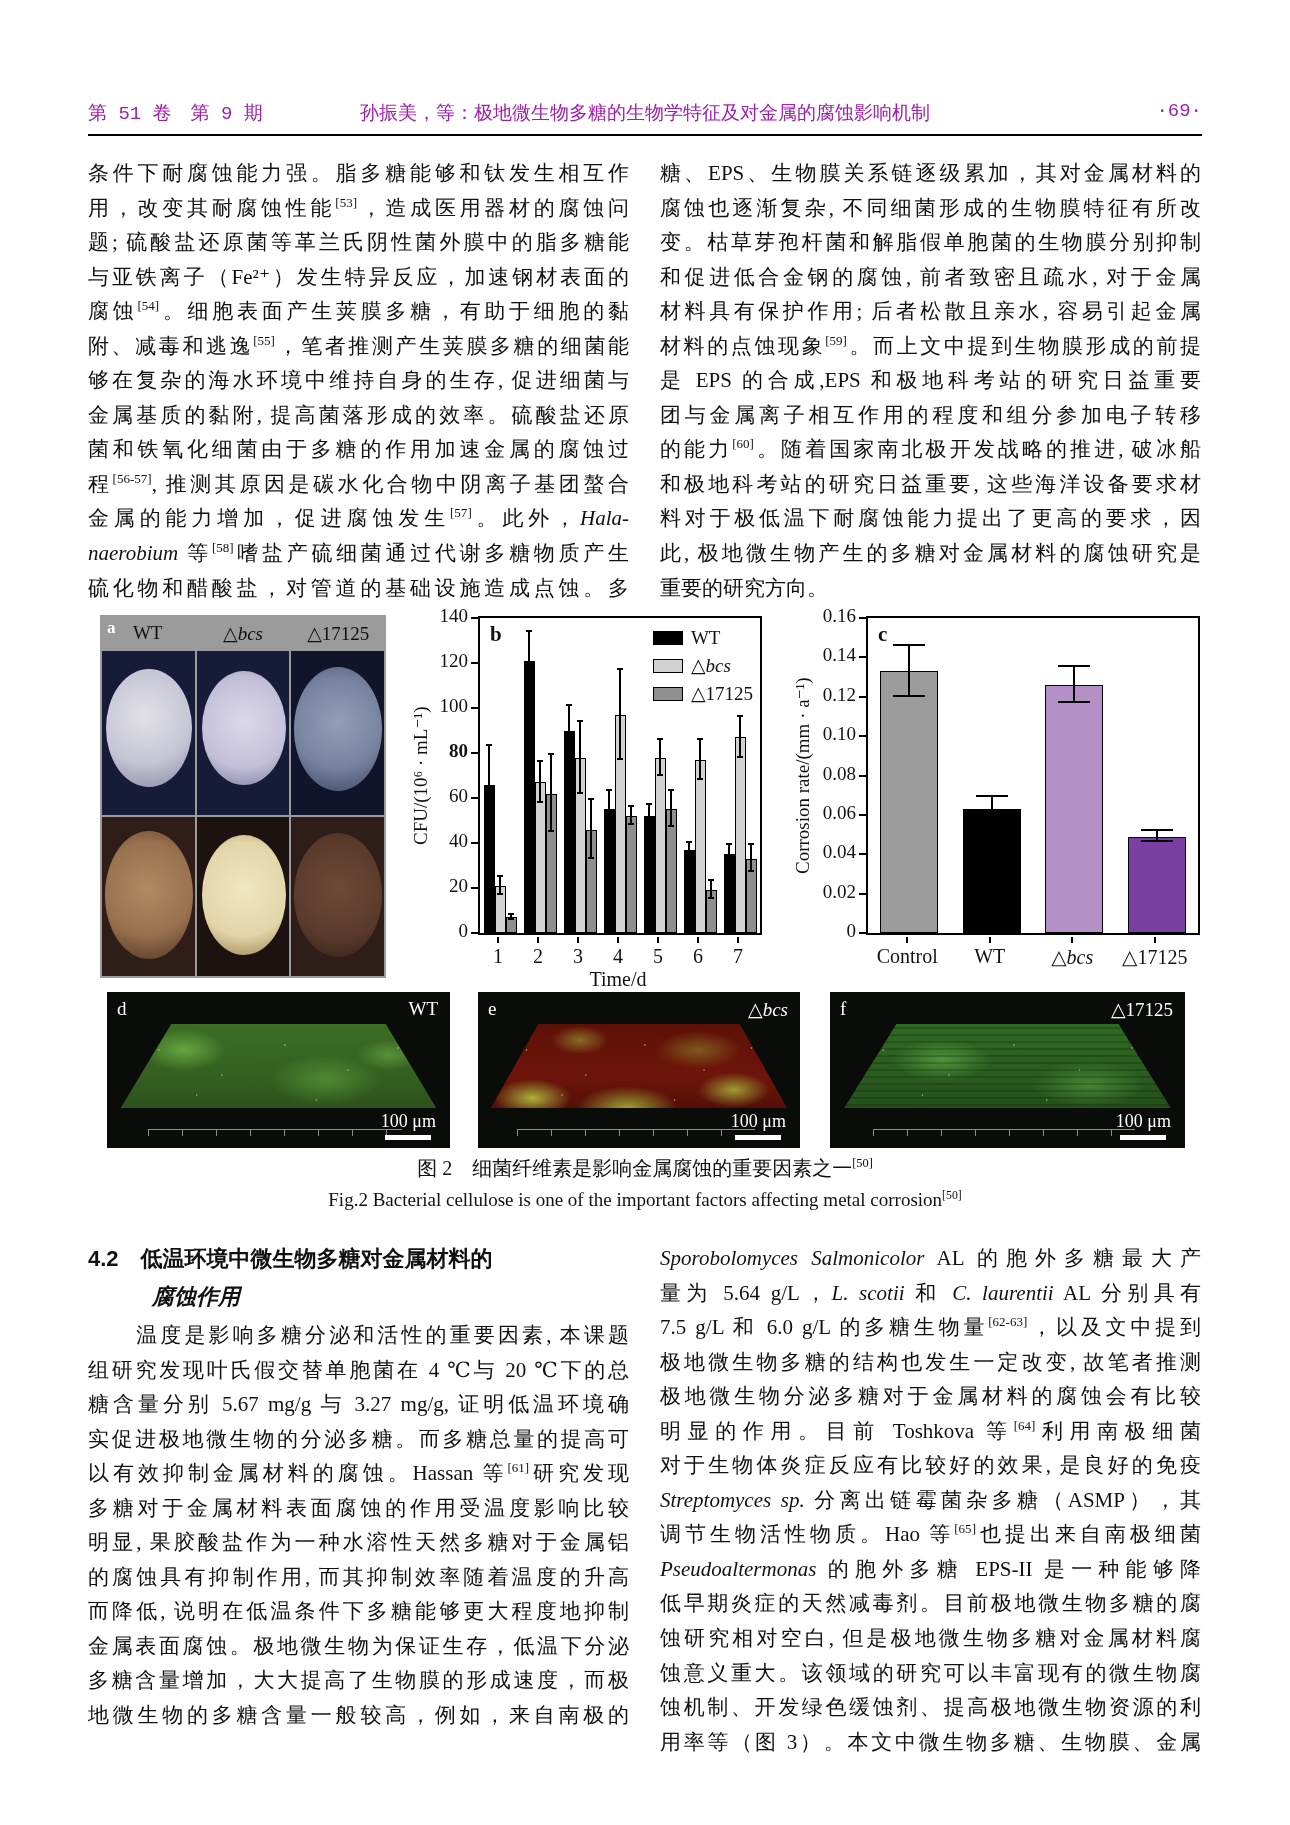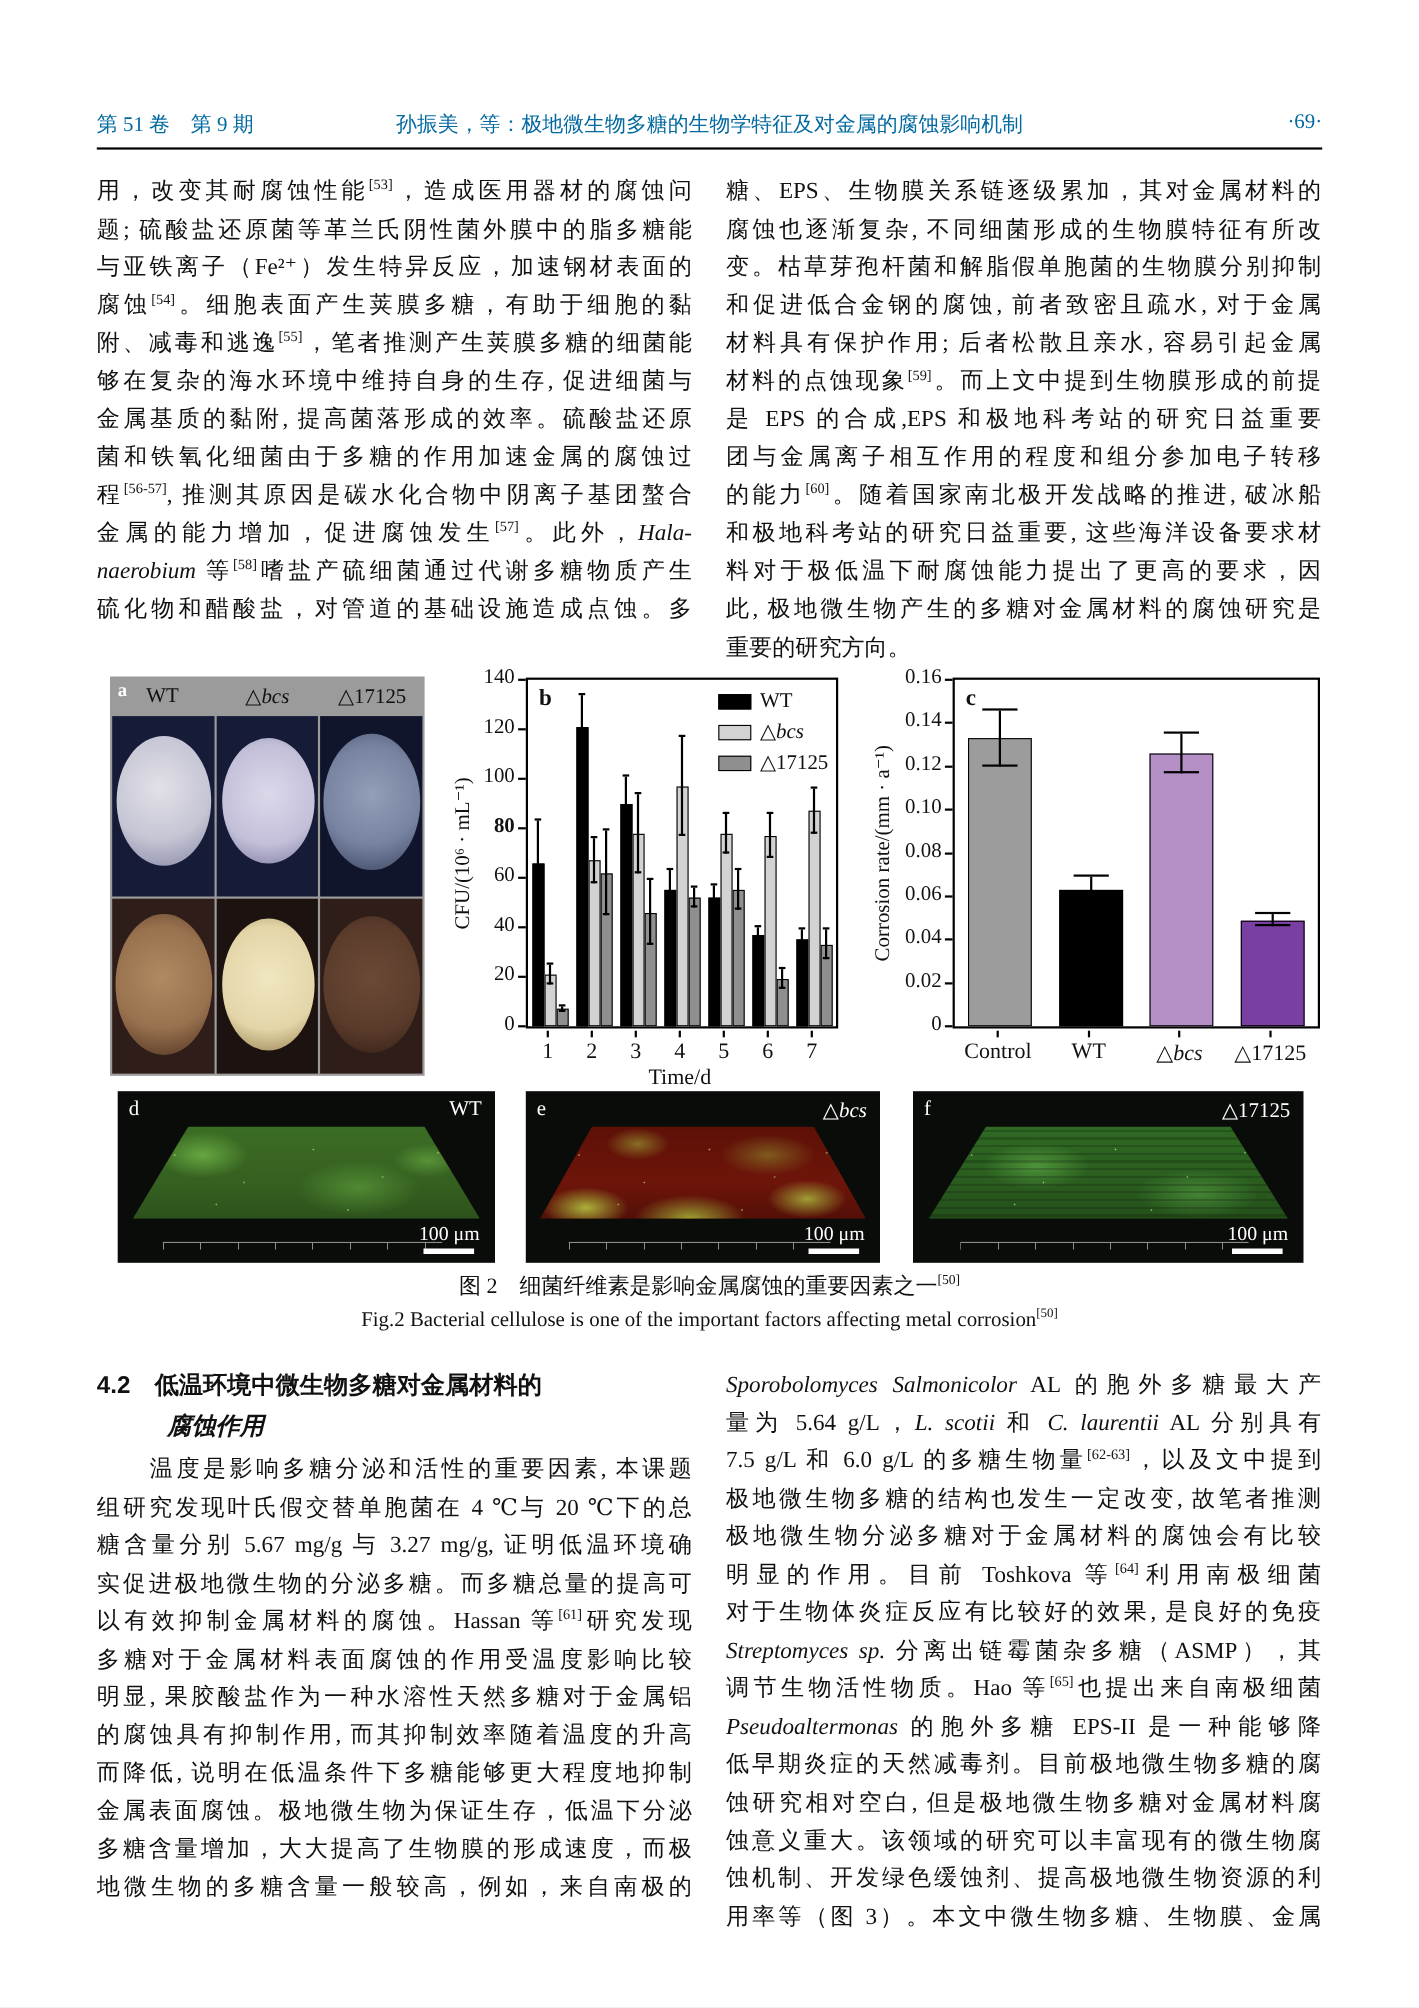--- a/index.html
+++ b/index.html
@@ -1,19 +1,19 @@
 <!DOCTYPE html>
 <html><head>
 <meta charset="utf-8">
 <style>
   html,body{margin:0;padding:0;background:#e8e8e8;}
   .page{position:relative;width:1290px;height:1825px;background:#ffffff;margin:0 auto;
         font-family:"Liberation Serif","DejaVu Serif",serif;color:#111;overflow:hidden;}
   
-  .hdr{position:absolute;top:100px;font-size:19px;color:#0369a1;}
+  .hdr{position:absolute;top:100px;font-size:19px;color:#a21caf;font-family:Liberation Mono, monospace;}
   .hdr-left{left:88px;}
   .hdr-center{left:0;right:0;text-align:center;}
   .hdr-right{right:88px;}
   .hrule{position:absolute;left:88px;right:88px;top:134px;height:2px;background:#000;}
   
   .tcol{position:absolute;width:541px;font-size:21px;line-height:34.55px;}
   .tline{text-align:justify;text-align-last:justify;height:34.55px;overflow:visible;}
   .tline.line-end{text-align-last:auto;}
   .tcol sup, .cap sup{font-size:0.62em;vertical-align:super;line-height:0;}
   #col-top-left{left:88px;top:156px;}
@@ -123,20 +123,21 @@
 <body>
 
 <div class="page">
 
   <div class="hdr hdr-left">第 51 卷　第 9 期</div>
   <div class="hdr hdr-center">孙振美，等：极地微生物多糖的生物学特征及对金属的腐蚀影响机制</div>
   <div class="hdr hdr-right">·69·</div>
   <div class="hrule"></div>
 
   <div class="tcol" id="col-top-left">
+      <div class="tline">条件下耐腐蚀能力强。脂多糖能够和钛发生相互作</div>
       <div class="tline">用，改变其耐腐蚀性能<sup>[53]</sup>，造成医用器材的腐蚀问</div>
       <div class="tline">题; 硫酸盐还原菌等革兰氏阴性菌外膜中的脂多糖能</div>
       <div class="tline">与亚铁离子（Fe²⁺）发生特异反应，加速钢材表面的</div>
       <div class="tline">腐蚀<sup>[54]</sup>。细胞表面产生荚膜多糖，有助于细胞的黏</div>
       <div class="tline">附、减毒和逃逸<sup>[55]</sup>，笔者推测产生荚膜多糖的细菌能</div>
       <div class="tline">够在复杂的海水环境中维持自身的生存, 促进细菌与</div>
       <div class="tline">金属基质的黏附, 提高菌落形成的效率。硫酸盐还原</div>
       <div class="tline">菌和铁氧化细菌由于多糖的作用加速金属的腐蚀过</div>
       <div class="tline">程<sup>[56-57]</sup>, 推测其原因是碳水化合物中阴离子基团螯合</div>
       <div class="tline">金属的能力增加，促进腐蚀发生<sup>[57]</sup>。此外，<i>Hala-</i></div>

